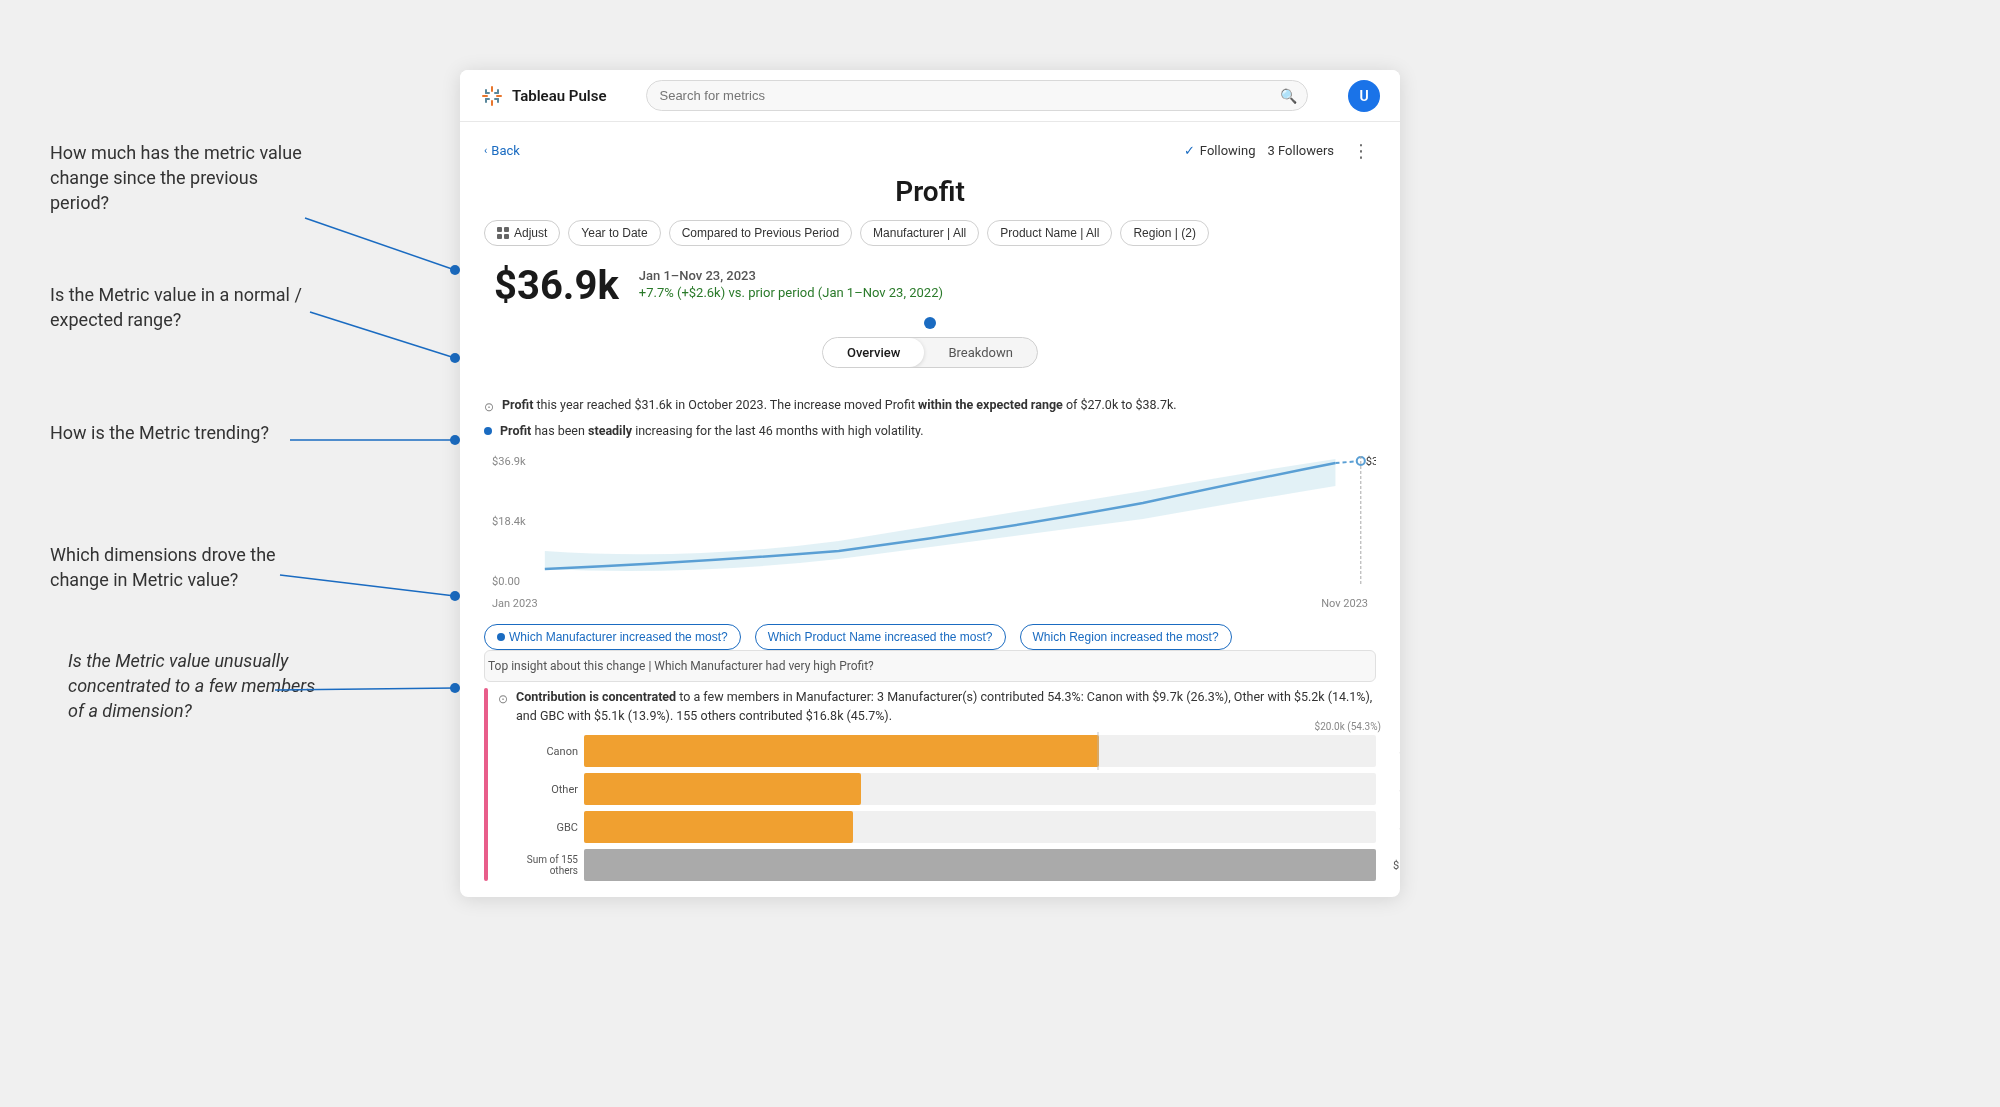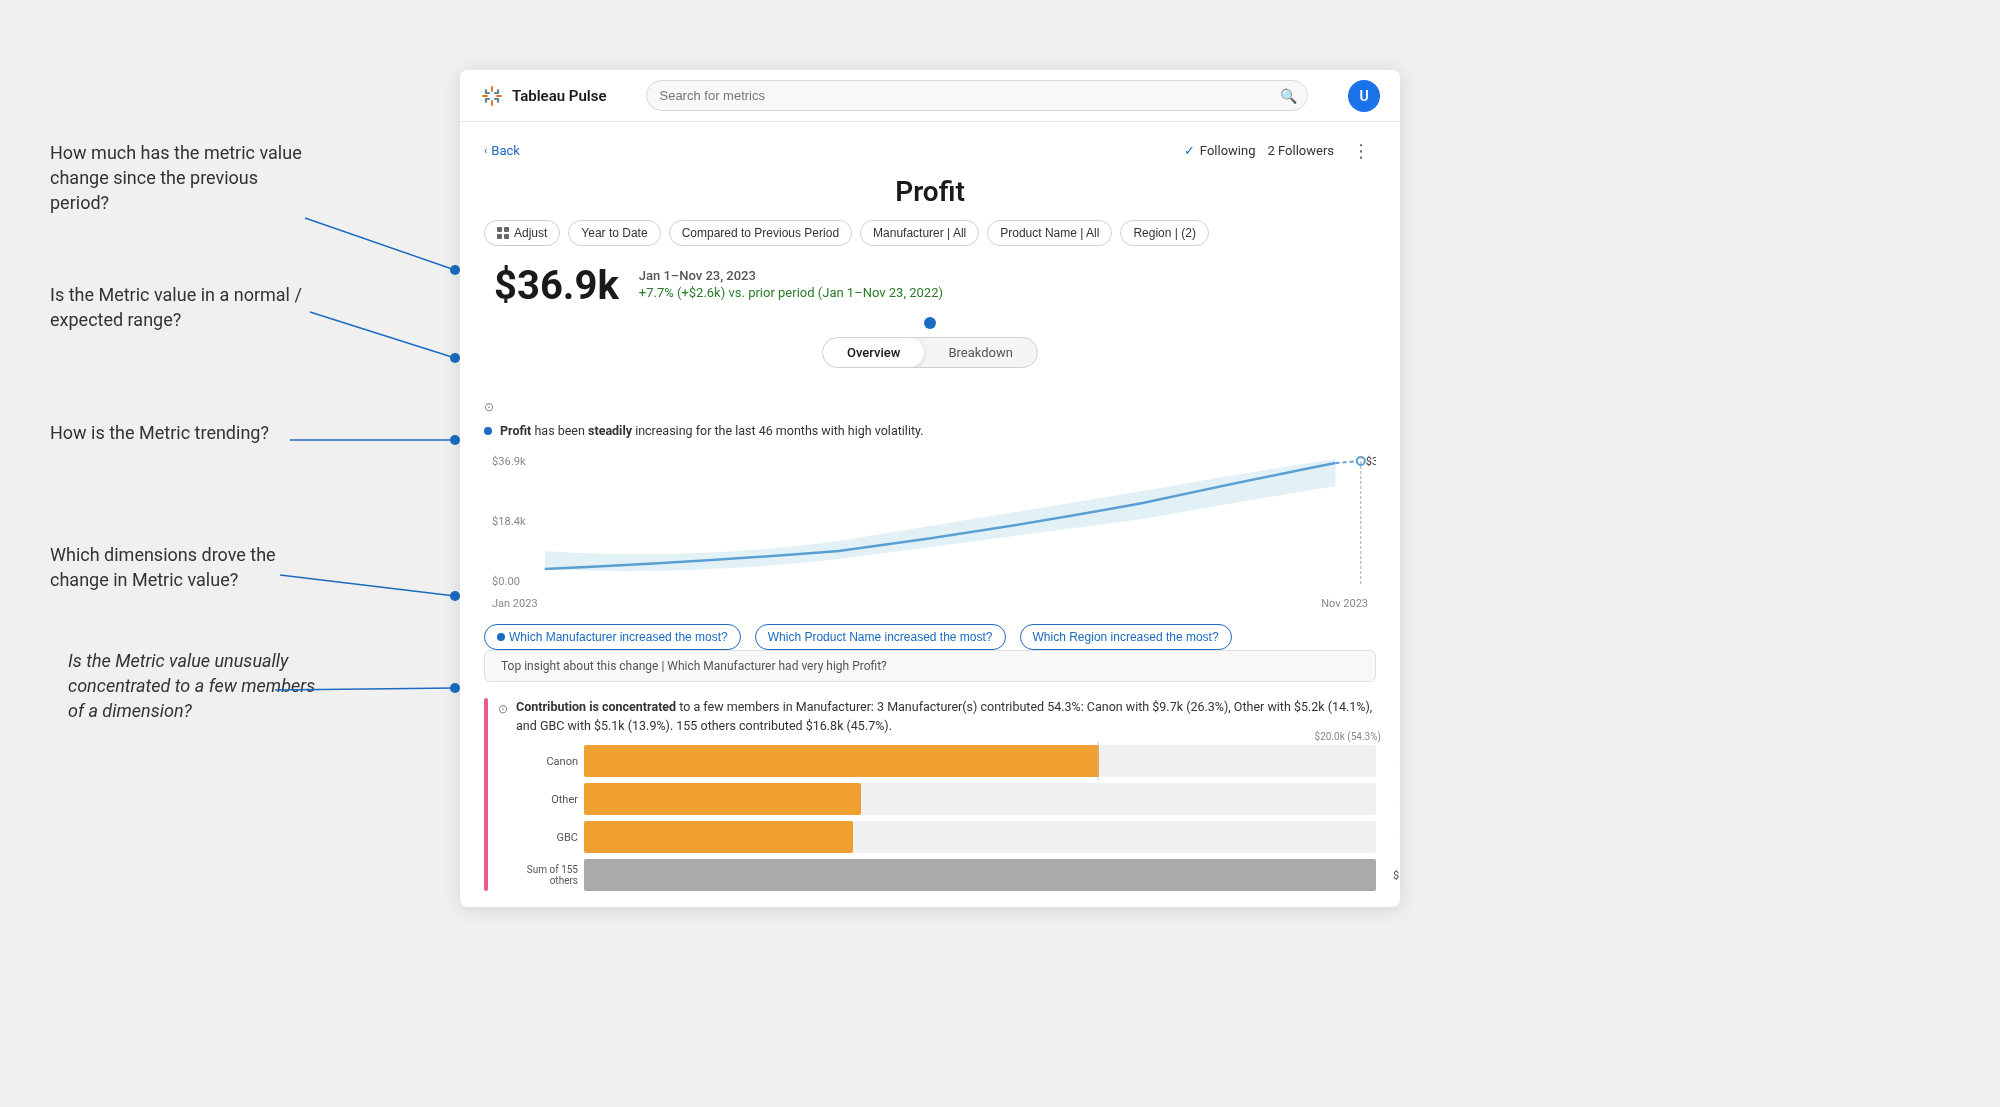--- a/index.html
+++ b/index.html
@@ -360,24 +360,24 @@
       height: 8px;
       border-radius: 50%;
       background: #1a6bc1;
     }
 
     
     .insight-bar {
       background: #f8f8f8;
       border: 1px solid #e0e0e0;
       border-radius: 6px;
-      padding: 8px 16px;
+      padding: 8px 3px;
       font-size: 12px;
       color: #555;
-      margin-bottom: 16px;
+      margin-bottom: 6px;
     }
 
     
     .concentration-section {
       display: flex;
       gap: 0;
     }
 
     .pink-bar {
       width: 4px;
@@ -521,21 +521,21 @@
       <div class="back-btn">
         <span class="back-chevron">‹</span>
         <span>Back</span>
       </div>
       <div class="follow-actions">
         <div class="following-btn">
           <span class="check-icon">✓</span>
           <span>Following</span>
         </div>
         <div class="followers-btn">
-          <span>2 Followers</span>
+          <span>3 Followers</span>
         </div>
         <div class="more-btn">⋮</div>
       </div>
     </div>
 
     <div class="metric-title">Profit</div>
 
     <div class="filter-bar">
       <button class="filter-btn adjust">
         <span class="grid-icon">
@@ -587,20 +587,23 @@
         </div>
         <div class="view-tab">
           <span>Breakdown</span>
         </div>
       </div>
     </div>
 
     <div class="insight-section">
       <div class="insight-item">
         <span class="insight-icon">⊙</span>
+        <span>
+          <strong>Profit</strong> this year reached $31.6k in October 2023. The increase moved Profit <strong>within the expected range</strong> of $27.0k to $38.7k.
+        </span>
       </div>
       <div class="insight-item">
         <span class="insight-dot"></span>
         <span>
           <strong>Profit</strong> has been <strong>steadily</strong> increasing for the last 46 months with high volatility.
         </span>
       </div>
     </div>
 
     <div class="chart-area">

